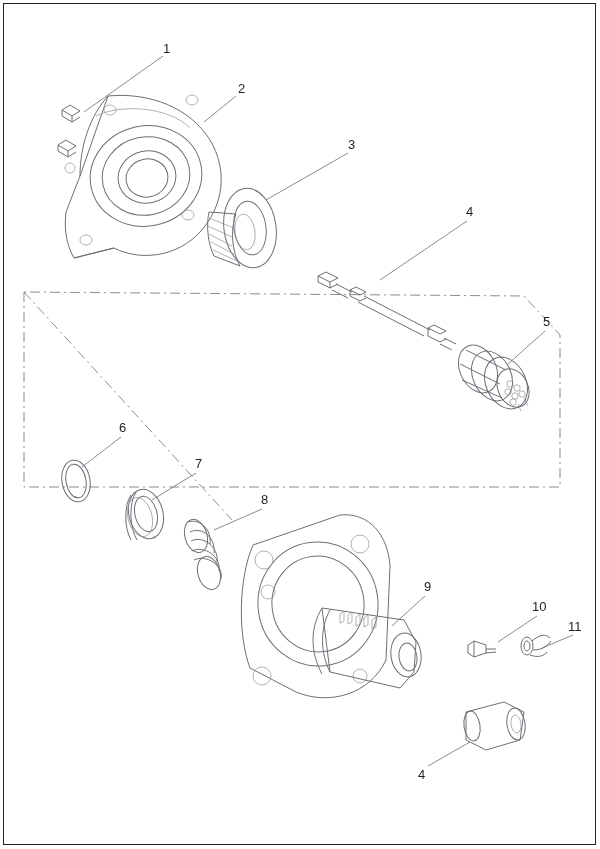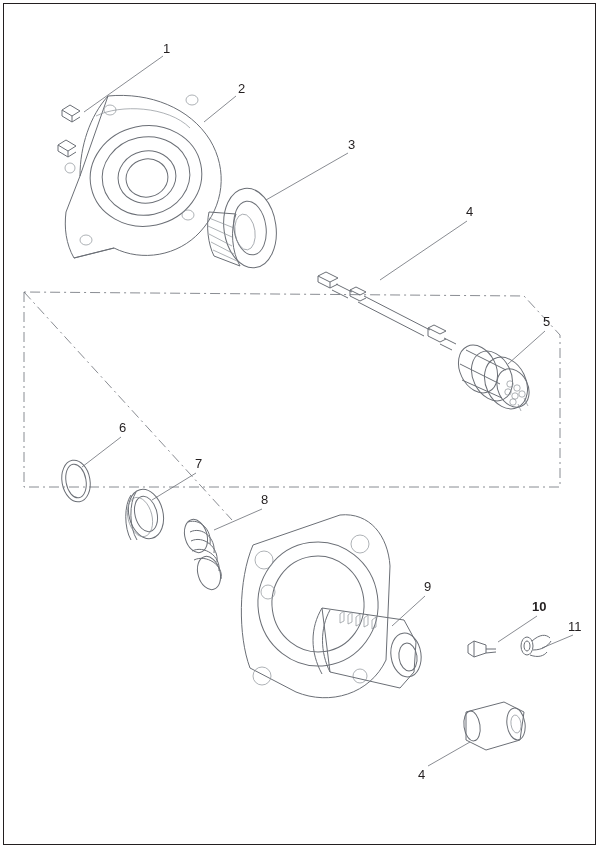--- a/index.html
+++ b/index.html
@@ -236,17 +236,17 @@
 
   <div class="callout" style="left:163px; top:42px;">1</div>
   <div class="callout" style="left:238px; top:82px;">2</div>
   <div class="callout" style="left:348px; top:138px;">3</div>
   <div class="callout" style="left:466px; top:205px;">4</div>
   <div class="callout" style="left:543px; top:315px;">5</div>
   <div class="callout" style="left:119px; top:421px;">6</div>
   <div class="callout" style="left:195px; top:457px;">7</div>
   <div class="callout" style="left:261px; top:493px;">8</div>
   <div class="callout" style="left:424px; top:580px;">9</div>
-  <div class="callout" style="left:532px; top:600px;font-weight:bold;">10</div>
+  <div class="callout" style="left:532px; top:600px;">10</div>
   <div class="callout" style="left:568px; top:620px;">11</div>
   <div class="callout" style="left:418px; top:768px;">4</div>
 
 </div>
 
 </body></html>

